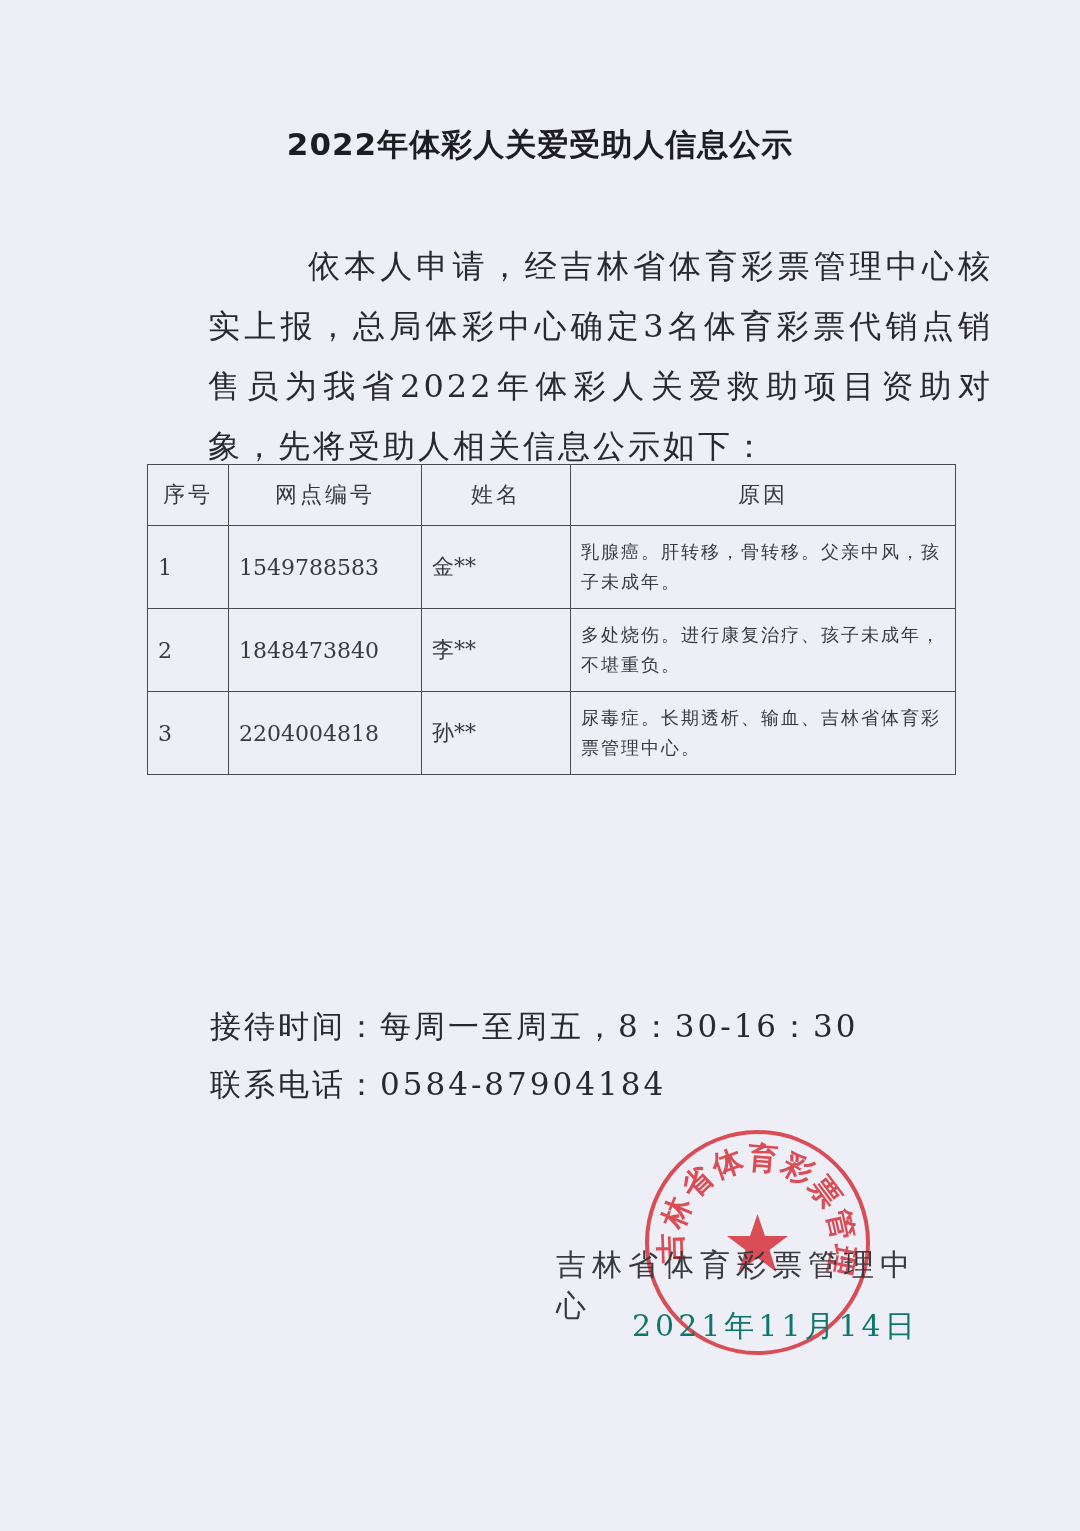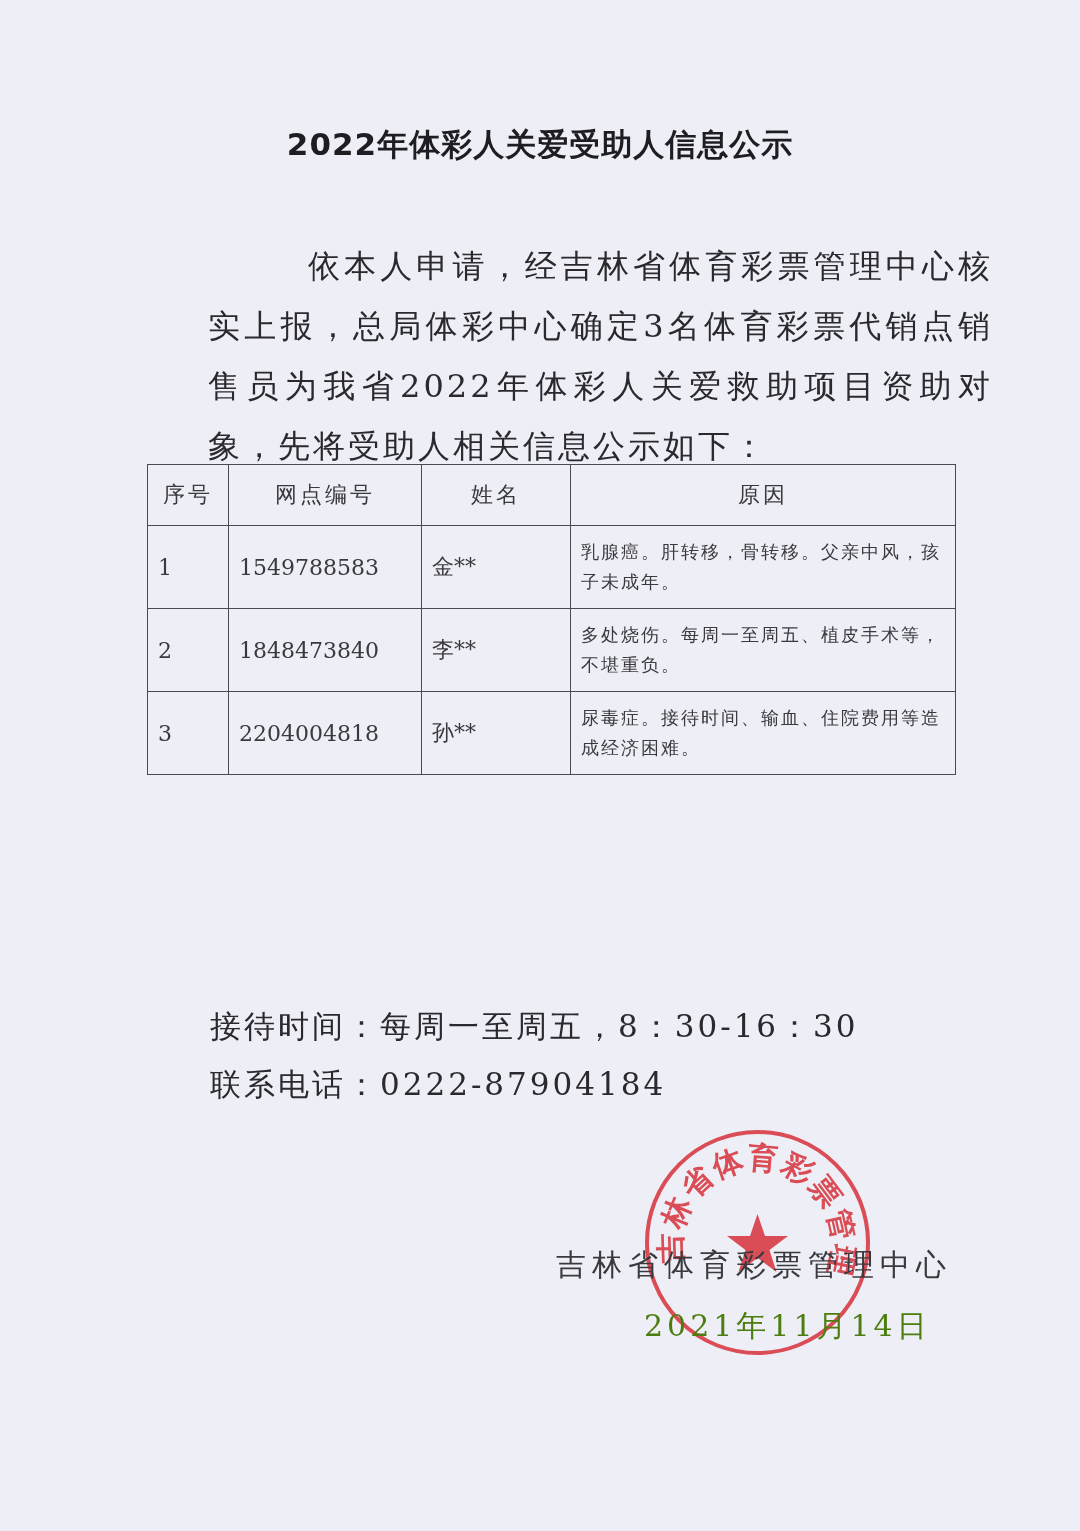--- a/index.html
+++ b/index.html
@@ -3,21 +3,21 @@
 <meta charset="utf-8">
 <style>
   html, body { margin: 0; padding: 0; }
   body {
     width: 1080px; height: 1531px; overflow: hidden;
     background: #eeeff6;
     font-family: "DejaVu Serif", "Liberation Serif", serif;
     color: #2a2a2e;
     position: relative;
   }
-  .page { position: absolute; left: 0; top: 0; width: 936px; height: 1531px; padding-left: 32px; }
+  .page { position: absolute; left: 0; top: 0; width: 936px; height: 1531px; }
   .title {
     position: absolute; top: 124px; left: 0; width: 1080px; text-align: center;
     font-family: "DejaVu Sans", "Liberation Sans", sans-serif;
     font-weight: bold; font-size: 31px; color: #1e1e22; letter-spacing: 1px;
   }
   .para {
     position: absolute; left: 172px; width: 785px;
     font-size: 32px; line-height: 60px; letter-spacing: 3px;
     text-align: justify; text-align-last: left; margin-left: 36px;
   }
@@ -36,21 +36,21 @@
     border: 1.5px solid #4a4a50; padding: 0 10px; vertical-align: middle; font-weight: normal;
   }
   table.recipients th { height: 60px; text-align: center; letter-spacing: 3px; }
   table.recipients td { height: 74px; }
   table.recipients td.reason { font-size: 18px; line-height: 30px; letter-spacing: 2px; padding: 4px 10px; }
   .col-seq { width: 60px; }
   .col-code { width: 172px; }
   .col-name { width: 128px; }
 
   .sign-org { position: absolute; left: 556px; top: 1245px; font-size: 30px; letter-spacing: 6px; color: #3a3a3e; }
-  .sign-date { position: absolute; left: 632px; top: 1306px; font-size: 30px; letter-spacing: 4px; color: #4d7c0f; margin-left: 12px; }
+  .sign-date { position: absolute; left: 632px; top: 1306px; font-size: 30px; letter-spacing: 4px; color: #0f766e; }
 
   .seal {
     position: absolute; left: 645px; top: 1130px; width: 225px; height: 225px;
     border: 4px solid rgba(214, 48, 58, 0.85); border-radius: 50%;
     box-sizing: border-box; pointer-events: none;
   }
   .seal svg { position: absolute; left: 0; top: 0; }
 </style>
 </head>
 <body>
@@ -73,34 +73,34 @@
       <tr>
         <td>1</td>
         <td>1549788583</td>
         <td>金**</td>
         <td class="reason">乳腺癌。肝转移，骨转移。父亲中风，孩子未成年。</td>
       </tr>
       <tr>
         <td>2</td>
         <td>1848473840</td>
         <td>李**</td>
-        <td class="reason">多处烧伤。每周一至周五、植皮手术等，不堪重负。</td>
+        <td class="reason">多处烧伤。进行康复治疗、孩子未成年，不堪重负。</td>
       </tr>
       <tr>
         <td>3</td>
         <td>2204004818</td>
         <td>孙**</td>
-        <td class="reason">尿毒症。接待时间、输血、住院费用等造成经济困难。</td>
+        <td class="reason">尿毒症。长期透析、输血、吉林省体育彩票管理中心。</td>
       </tr>
     </tbody>
   </table>
 
 
   <div class="line reception">接待时间：每周一至周五，8：30-16：30</div>
-  <div class="line phone">联系电话：0222-87904184</div>
+  <div class="line phone">联系电话：0584-87904184</div>
 
   <div class="seal">
     <svg width="217" height="217" viewBox="0 0 217 217">
       <defs>
         <path id="sealArc" d="M 38 140 A 76 76 0 1 1 178 140" fill="none"></path>
       </defs>
       <text font-size="30" fill="rgba(214,48,58,0.85)" font-family="DejaVu Sans, sans-serif" font-weight="bold" letter-spacing="2">
         <textPath href="#sealArc" startOffset="4%">吉林省体育彩票管理中心</textPath>
       </text>
       <polygon points="108.5,80 116,102 139,102 120.5,116 127.5,138 108.5,124 89.5,138 96.5,116 78,102 101,102" fill="rgba(214,48,58,0.85)"></polygon>

